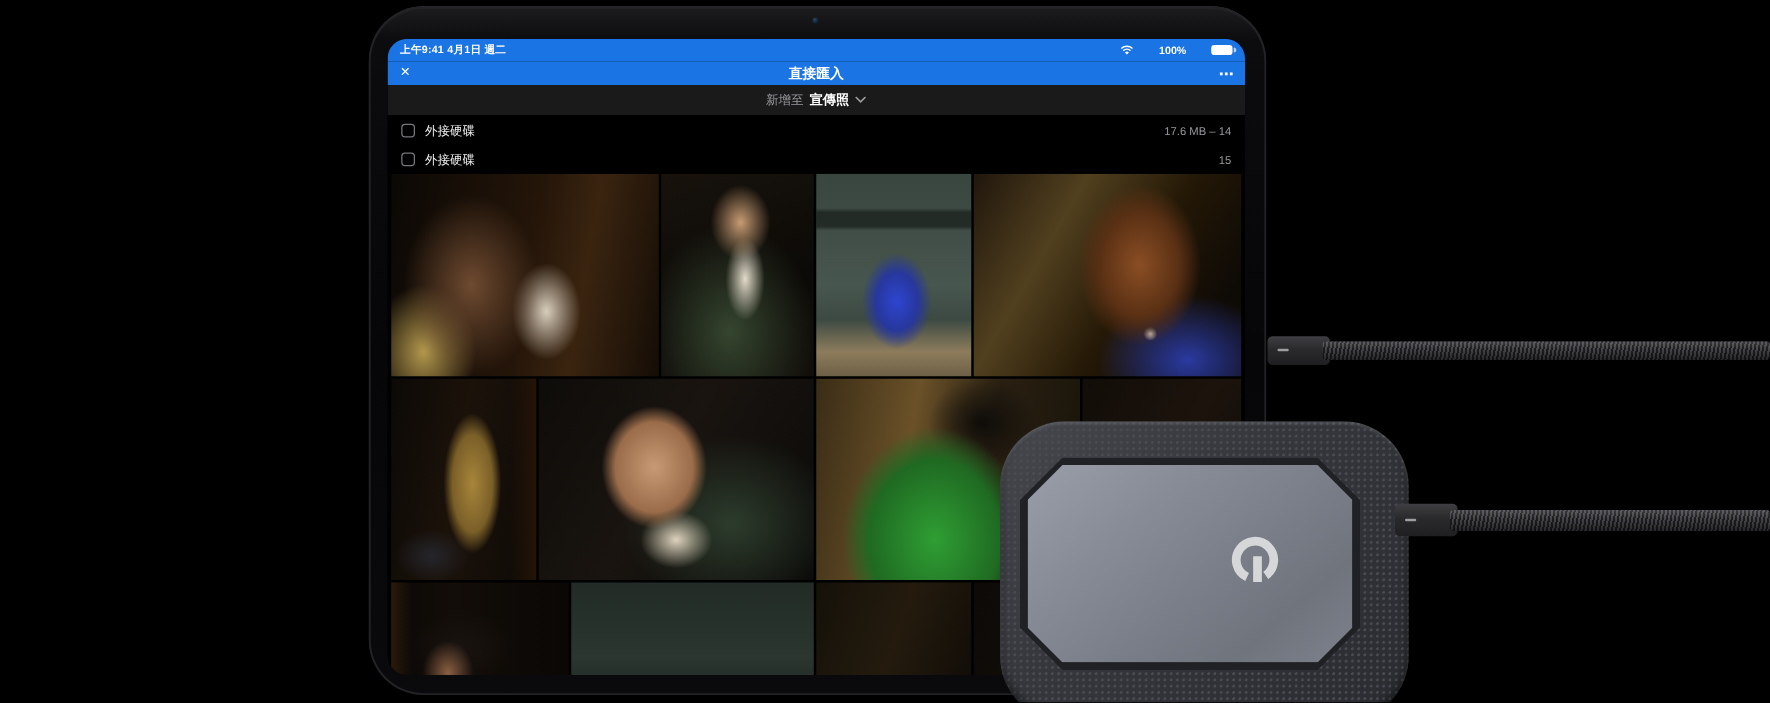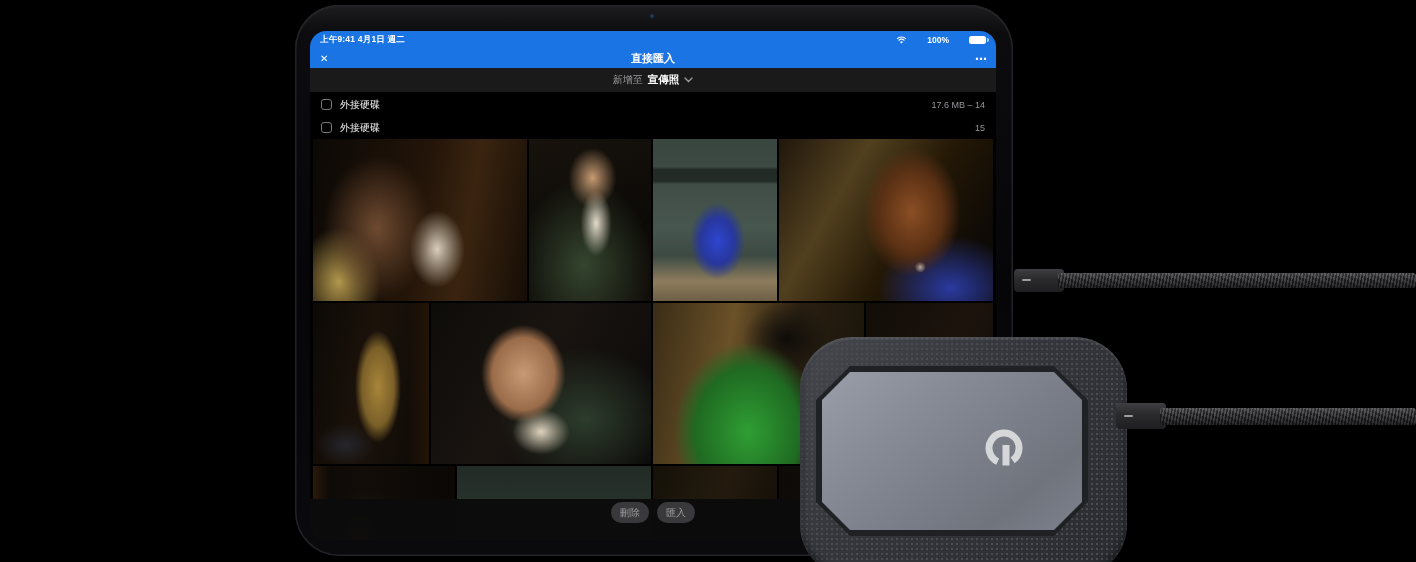--- a/index.html
+++ b/index.html
@@ -138,24 +138,20 @@
           <span class="source-label">外接硬碟</span>
           <span class="source-meta">17.6 MB – 14</span>
         </div>
         <div class="source-row r1">
           <span class="checkbox"></span>
           <span class="source-label">外接硬碟</span>
           <span class="source-meta">15</span>
         </div>
       </div>
 
-      <div class="action-bar">
-        <button class="pill-btn">刪除</button>
-        <button class="pill-btn">匯入</button>
-      </div>
 
     </div>
   </div>
 
   <div class="connector cable-ipad-connector"></div>
   <div class="braid cable-ipad-braid"></div>
 
   <div class="ssd">
     <div class="ssd-body"></div>
     <div class="ssd-groove"></div>

